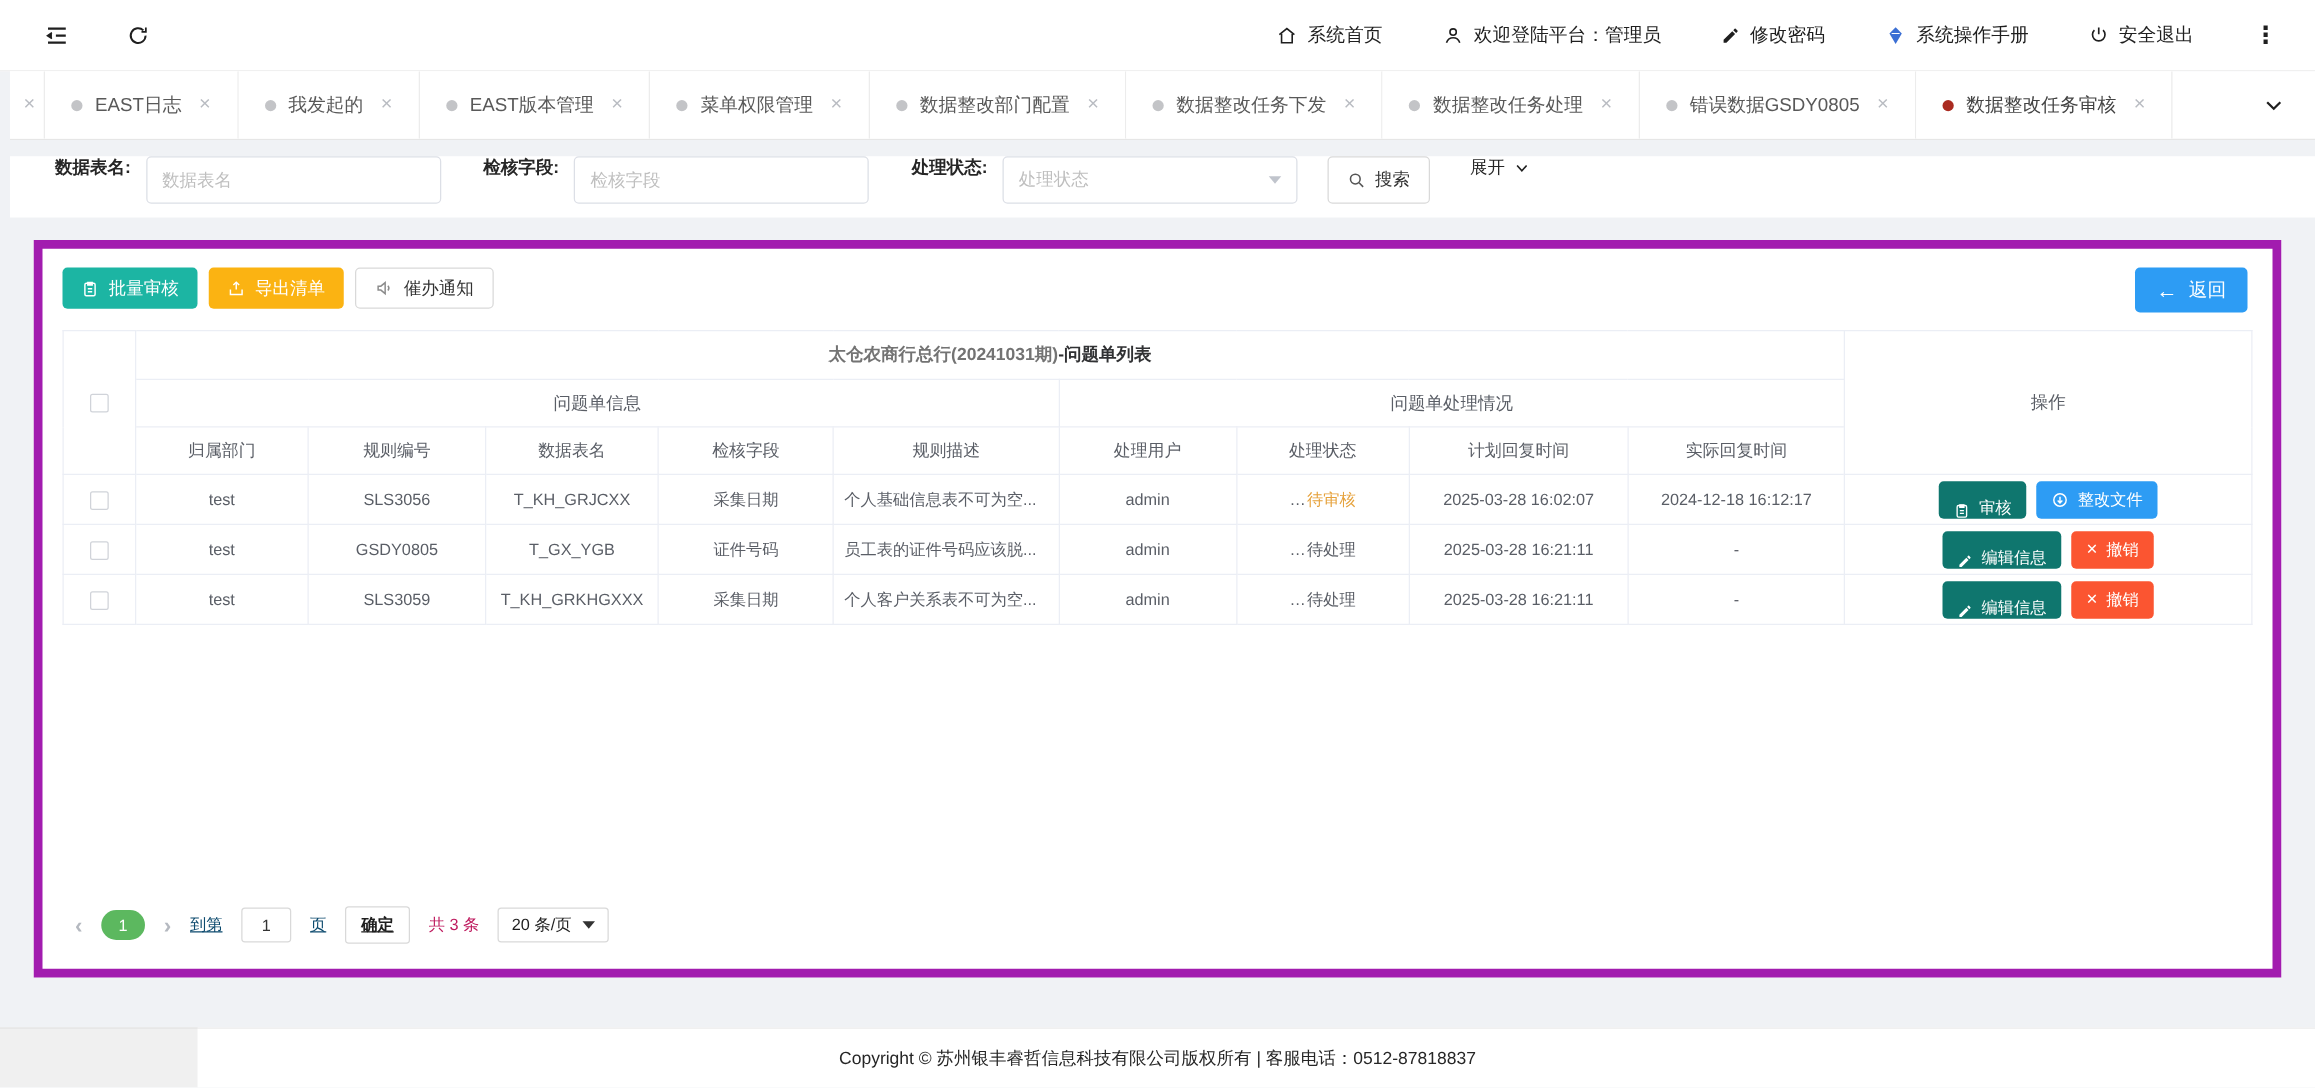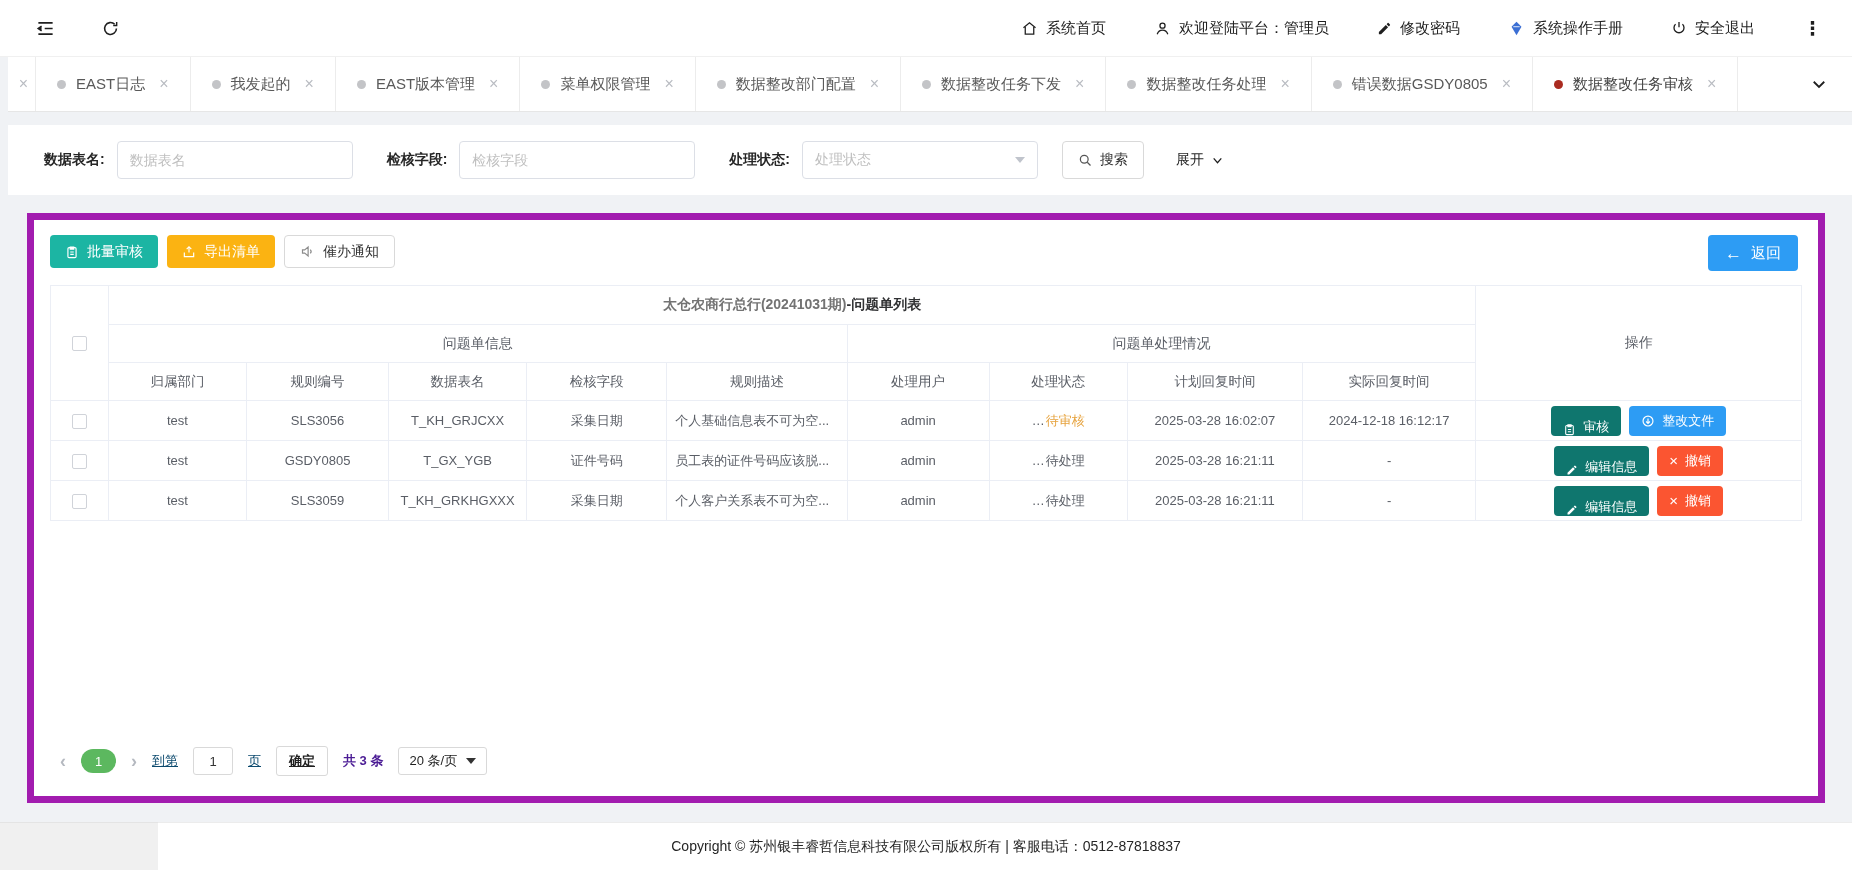--- a/index.html
+++ b/index.html
@@ -29,22 +29,22 @@
          white-space:nowrap; cursor:pointer; background:#fff; }
   .tab-dot { width:9px; height:9px; border-radius:50%; background:#c3c4c7; flex:0 0 auto; }
   .tab.active .tab-dot { background:#aa2b20; }
   .tab.active .tab-label { color:#434343; }
   .tab-close { color:#b9bcc2; font-size:16px; margin-left:4px; line-height:1; }
   .tab-partial { width:28px; padding:0; justify-content:center; color:#b9bcc2; font-size:16px; }
   .tab-overflow { margin-left:auto; display:flex; align-items:center; padding:0 24px;
                   color:#262626; cursor:pointer; }
 
   
-  .filterbar { margin-left:8px; margin-top:13px; height:70px; background:#fff;
-               display:flex; align-items:center; padding-left:36px; font-size:14px; }
+  .filterbar { margin-left:8px; margin-top:13px; height:49px; background:#fff;
+               display:flex; align-items:flex-start; padding-left:36px; font-size:14px; }
   .f-label { font-weight:bold; color:#262626; margin-right:12px; white-space:nowrap; }
   .f-input { width:236px; height:38px; border:1px solid #dcdfe6; border-radius:4px;
              padding:0 12px; font-size:14px; color:#333; outline:none;
              font-family:inherit; margin-right:34px; }
   .f-input::placeholder { color:#bfbfbf; }
   .f-select { width:236px; height:38px; border:1px solid #dcdfe6; border-radius:4px;
               display:flex; align-items:center; justify-content:space-between;
               padding:0 12px; color:#bfbfbf; cursor:pointer; margin-right:24px; background:#fff; }
   .caret-down { width:0; height:0; border-left:5px solid transparent;
                 border-right:5px solid transparent; border-top:6px solid #c0c4cc; }
@@ -102,21 +102,21 @@
   .pag-arrow { color:#b5b9c0; font-size:18px; line-height:1; cursor:pointer; font-weight:bold; }
   .pag-pill { min-width:35px; height:24px; border-radius:12px; background:#5cb85f;
               color:#fff; display:flex; align-items:center; justify-content:center;
               font-size:13px; cursor:pointer; }
   .pag-label { color:#0c4a6e;text-decoration:underline; }
   .pag-input { width:40px; height:28px; border:1px solid #d9d9d9; border-radius:3px;
                text-align:center; font-size:13px; color:#333; outline:none; font-family:inherit; }
   .pag-confirm { height:30px; padding:0 12px; background:#fff; border:1px solid #d9d9d9;
                  border-radius:3px; font-size:13px; font-weight:bold; color:#1f1f1f;
                  cursor:pointer; font-family:inherit;text-decoration:underline; }
-  .pag-total { color:#4c1d95;font-weight:bold; }
+  .pag-total { color:#be185d; }
   .pag-size { height:28px; border:1px solid #d9d9d9; border-radius:3px; background:#fff;
               display:flex; align-items:center; gap:9px; padding:0 10px; color:#1f1f1f;
               cursor:pointer; }
 
   
   .footer { position:absolute; left:0; bottom:0; width:1852px; height:48px; background:#fff;
             border-top:1px solid #ececec; display:flex; align-items:center;
             justify-content:center; font-size:14px; color:#262626; }
   .footer-gray { position:absolute; left:0; bottom:0; width:158px; height:48px;
                  background:#f0f0f0; border-top:1px solid #e4e4e4; }

